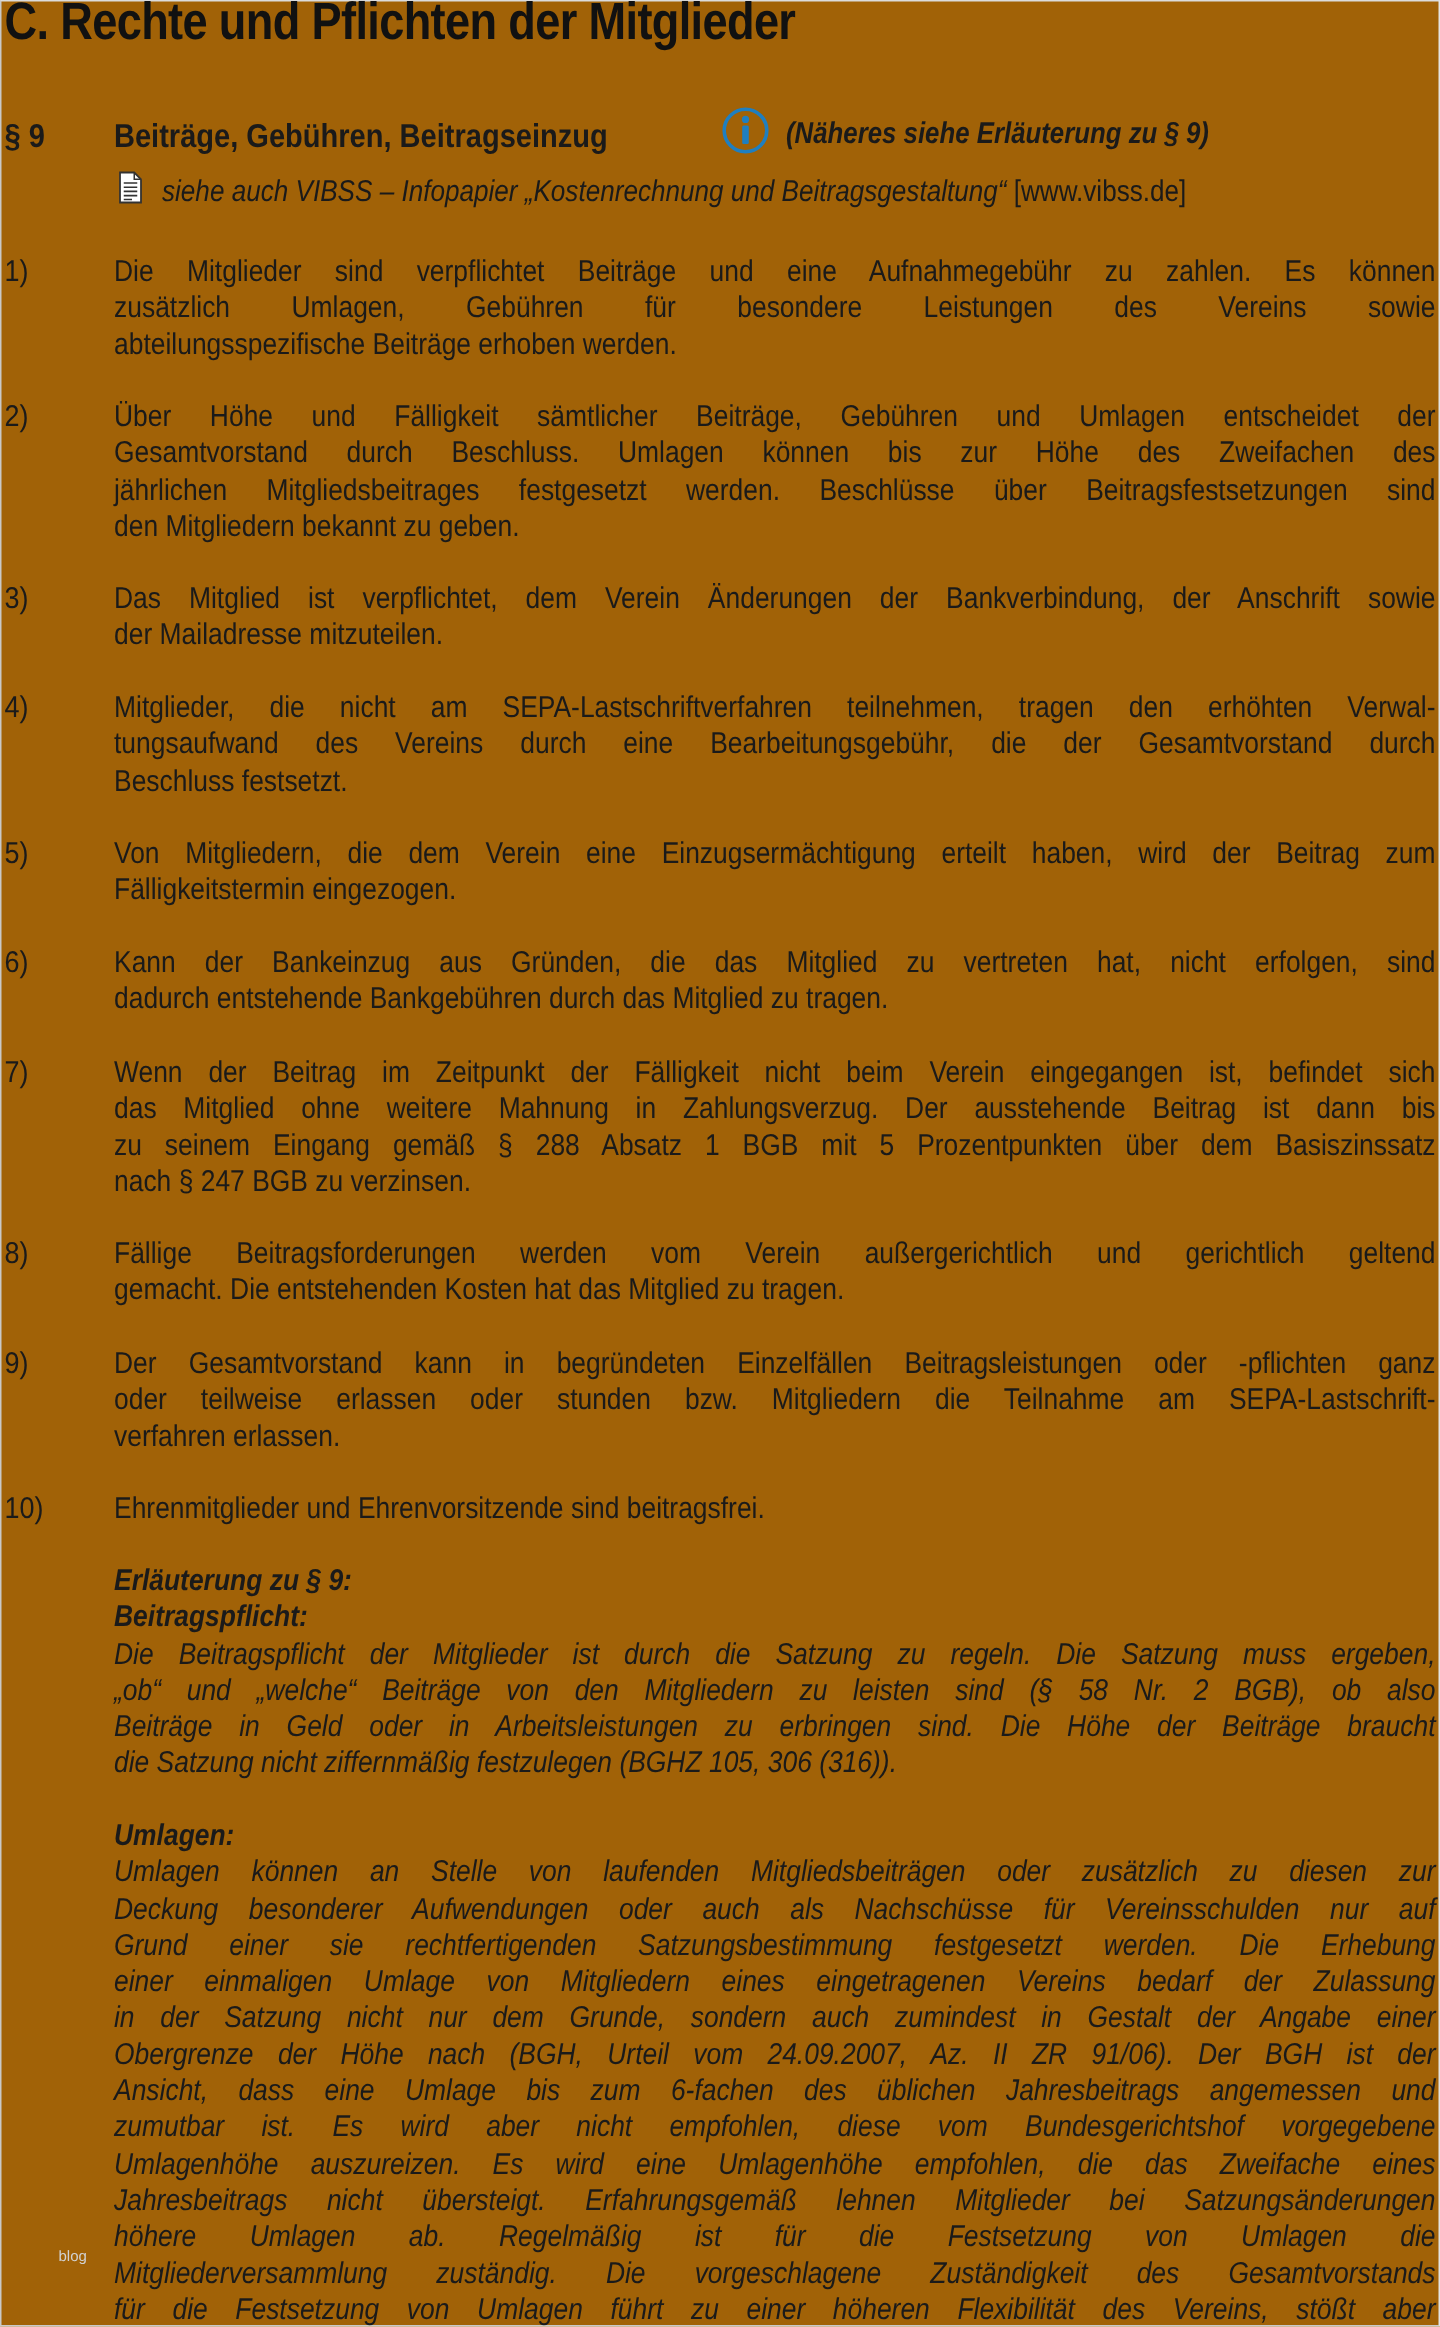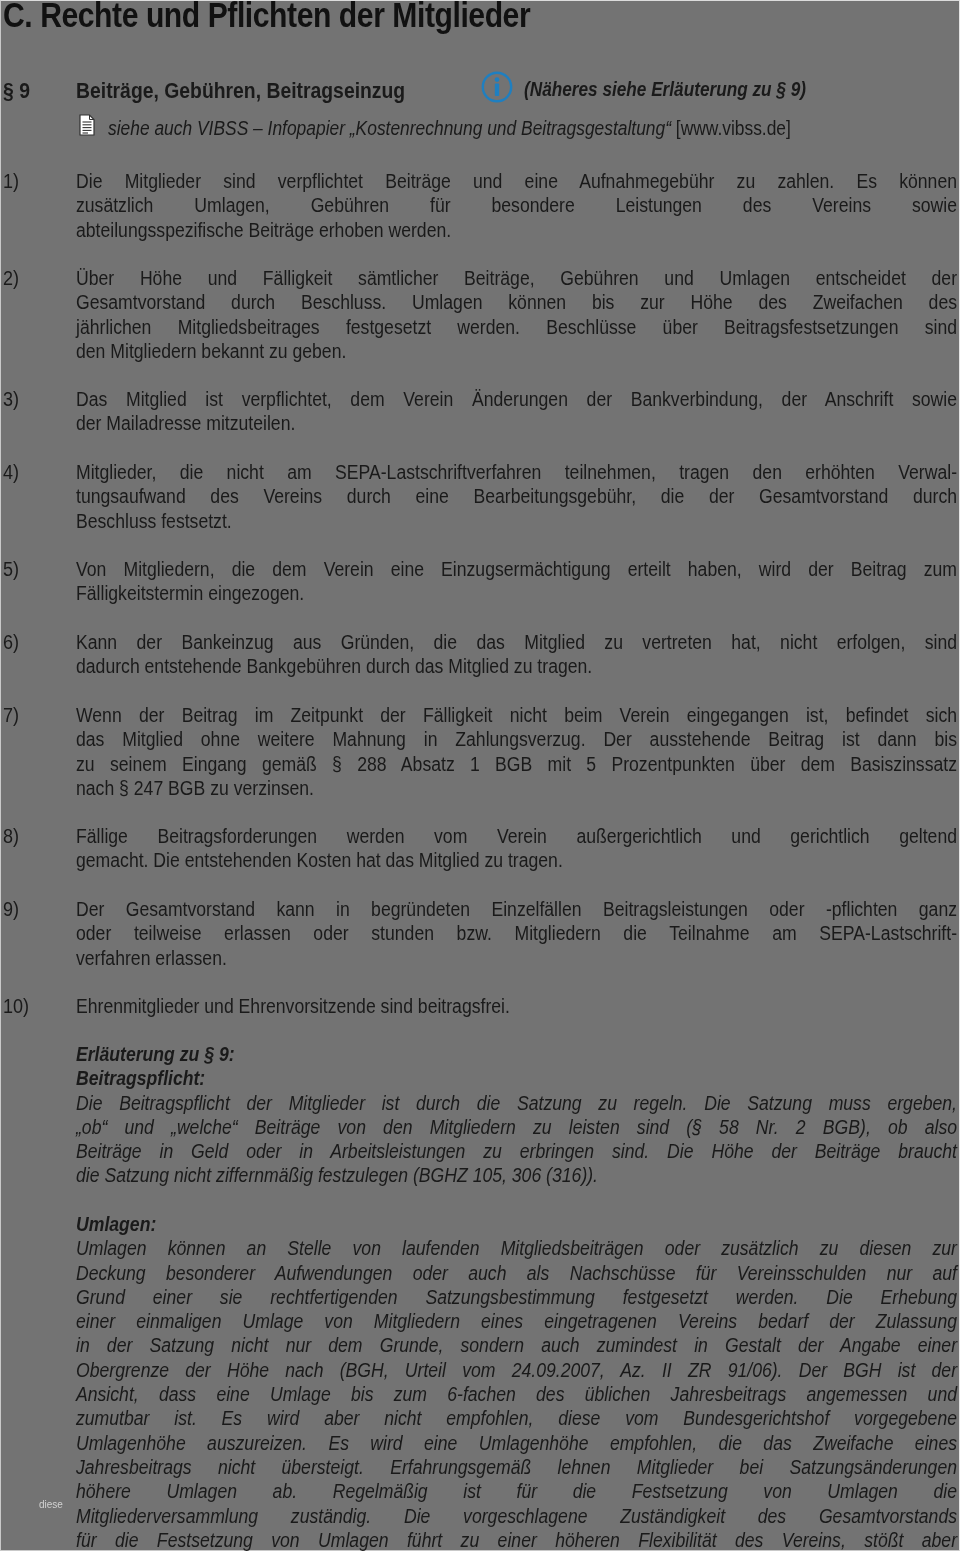--- a/index.html
+++ b/index.html
@@ -17,21 +17,21 @@
   }
   .page {
     position: absolute;
     left: 0; top: 0;
     width: 958px;
     height: 1549px;
     border-left: 1px solid #c9c9c9;
     border-top: 1px solid #dcdcdc;
     border-bottom: 1px solid #c9c9c9;
     border-right: 1px solid #e4e4e4;
-    background: #737373;
+    background: #a16207;
   }
   .title {
     position: absolute;
     left: 2px;
     top: -6px;
     font-size: 35px;
     font-weight: bold;
     letter-spacing: -0.5px;
     white-space: nowrap;
     transform: scaleX(0.86);
@@ -297,15 +297,15 @@
     <span class="ln">Obergrenze der Höhe nach (BGH, Urteil vom 24.09.2007, Az. II ZR 91/06). Der BGH ist der</span>
     <span class="ln">Ansicht, dass eine Umlage bis zum 6-fachen des üblichen Jahresbeitrags angemessen und</span>
     <span class="ln">zumutbar ist. Es wird aber nicht empfohlen, diese vom Bundesgerichtshof vorgegebene</span>
     <span class="ln">Umlagenhöhe auszureizen. Es wird eine Umlagenhöhe empfohlen, die das Zweifache eines</span>
     <span class="ln">Jahresbeitrags nicht übersteigt. Erfahrungsgemäß lehnen Mitglieder bei Satzungsänderungen</span>
     <span class="ln">höhere Umlagen ab. Regelmäßig ist für die Festsetzung von Umlagen die</span>
     <span class="ln">Mitgliederversammlung zuständig. Die vorgeschlagene Zuständigkeit des Gesamtvorstands</span>
     <span class="ln">für die Festsetzung von Umlagen führt zu einer höheren Flexibilität des Vereins, stößt aber</span>
   </div>
 
-  <div class="watermark">diese</div>
+  <div class="watermark">blog</div>
 
 </div>
 
 </body></html>

